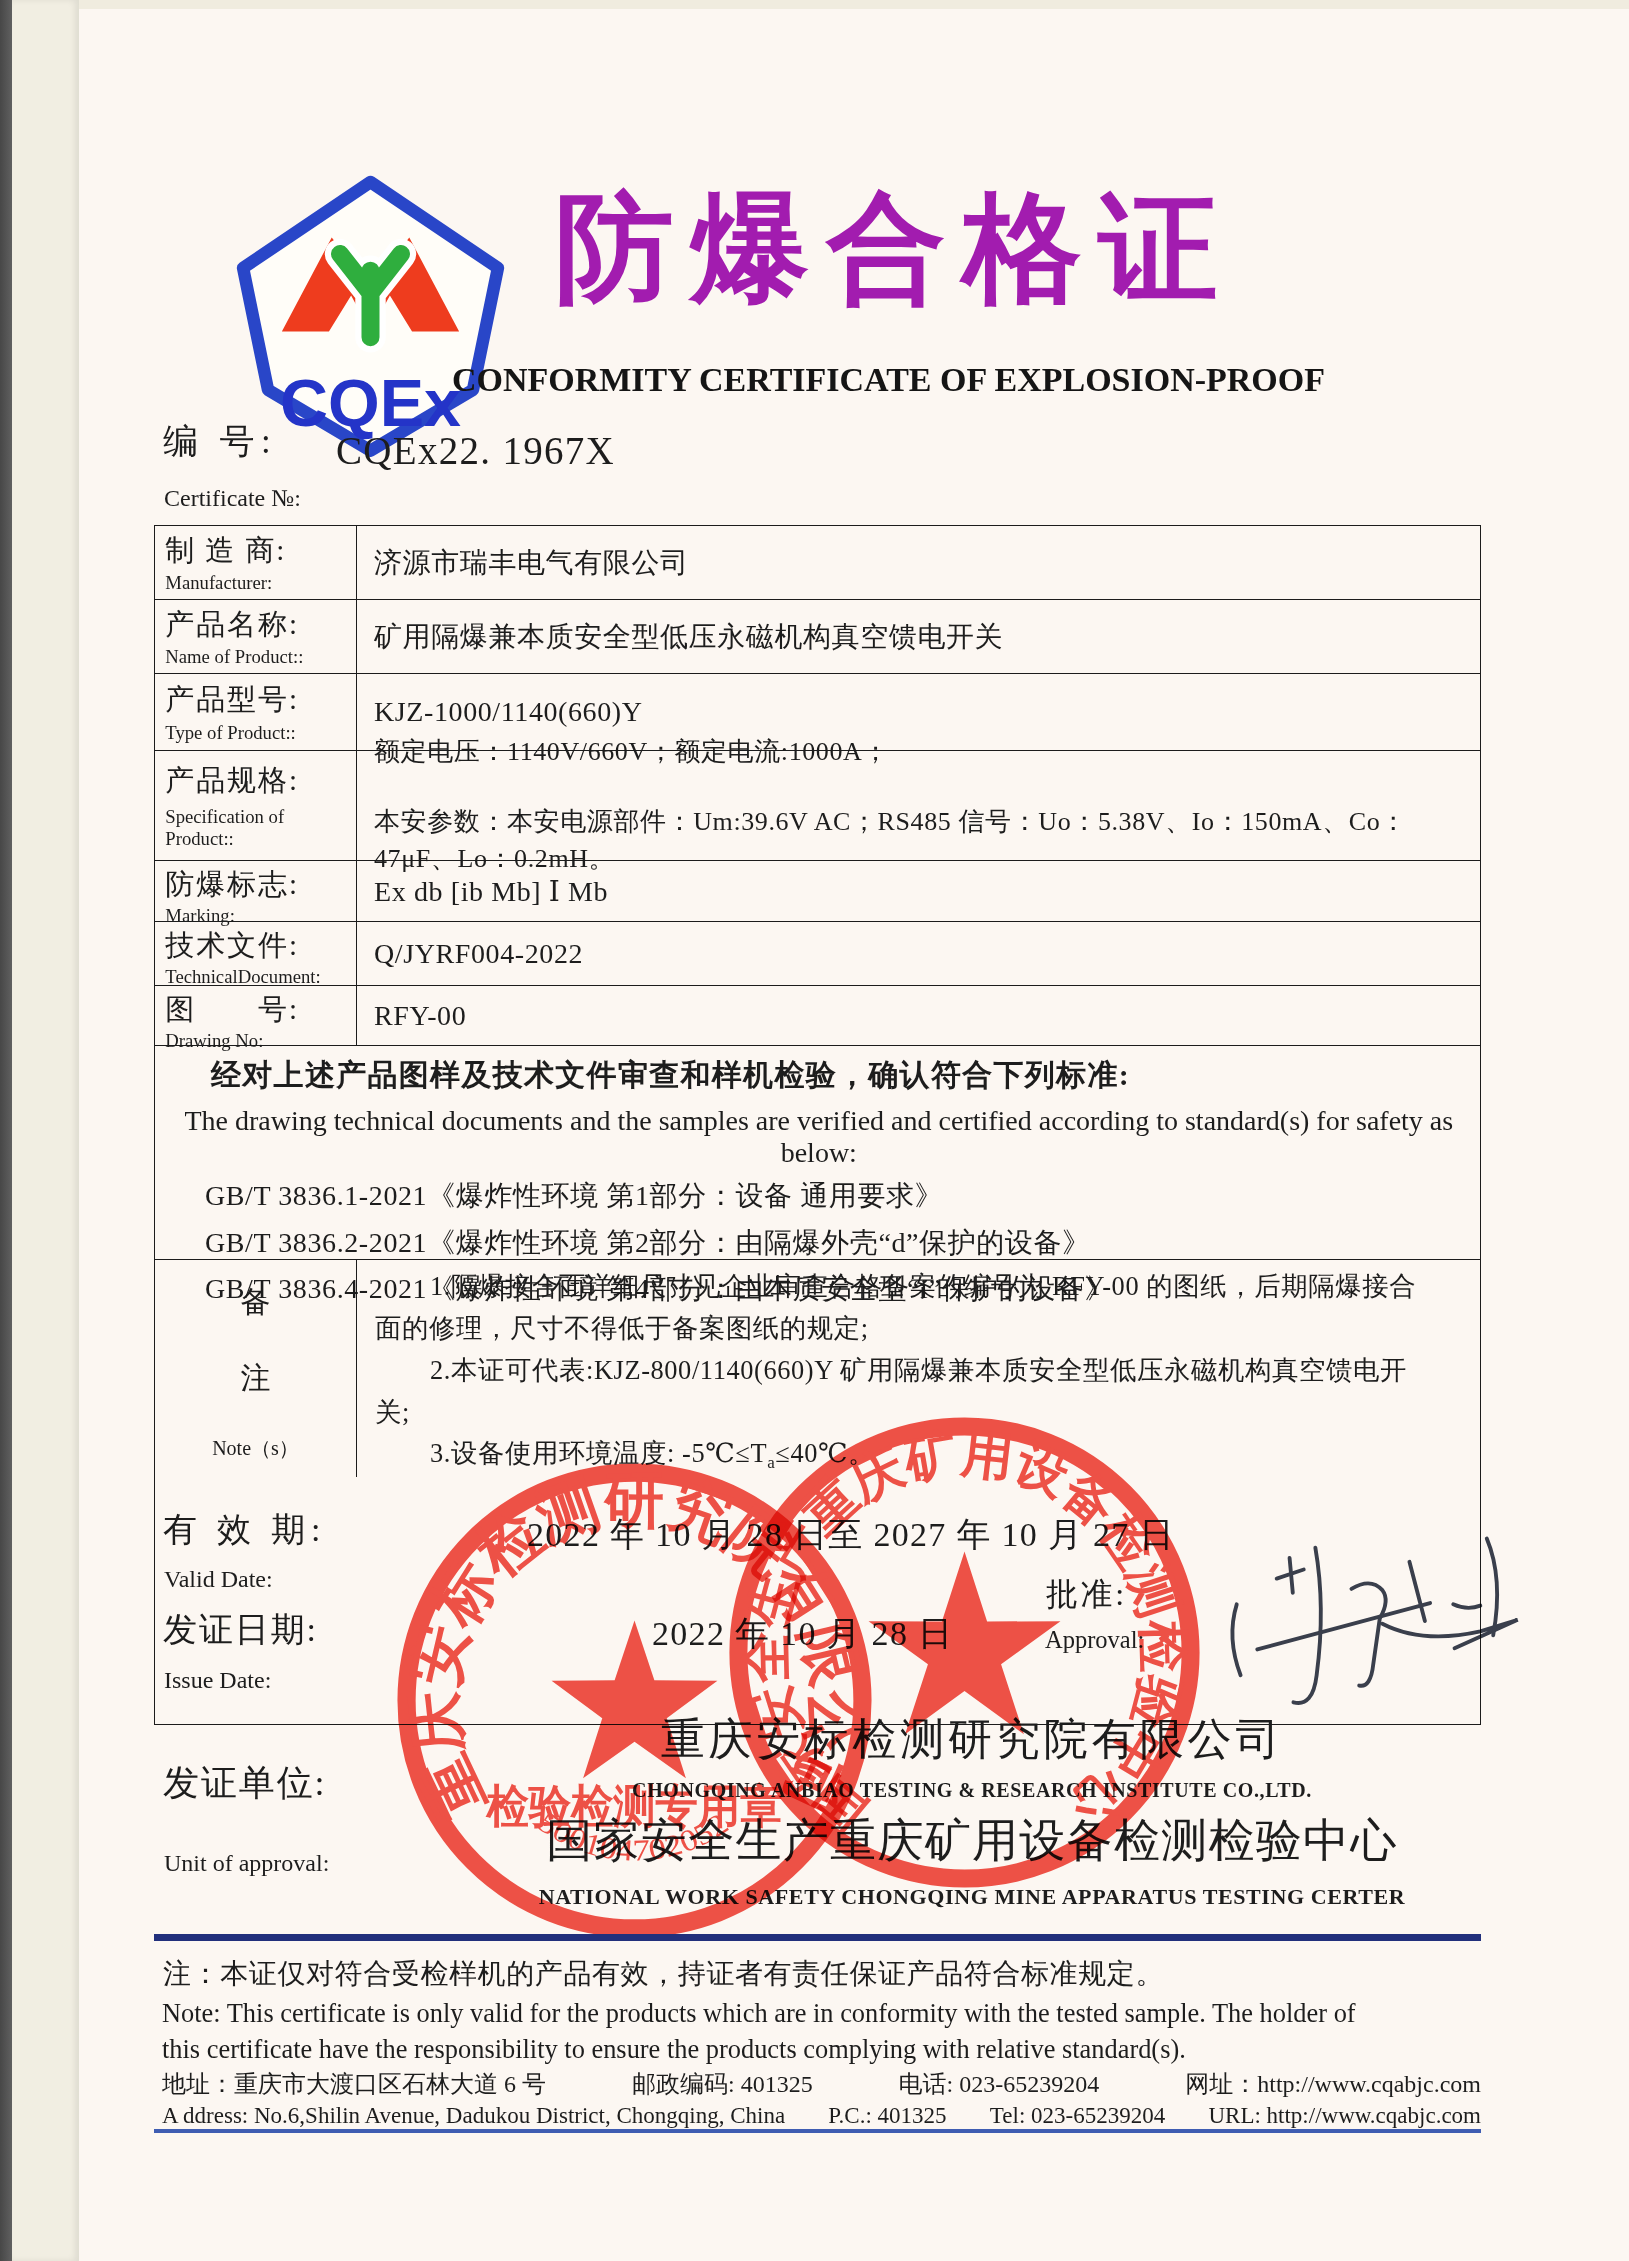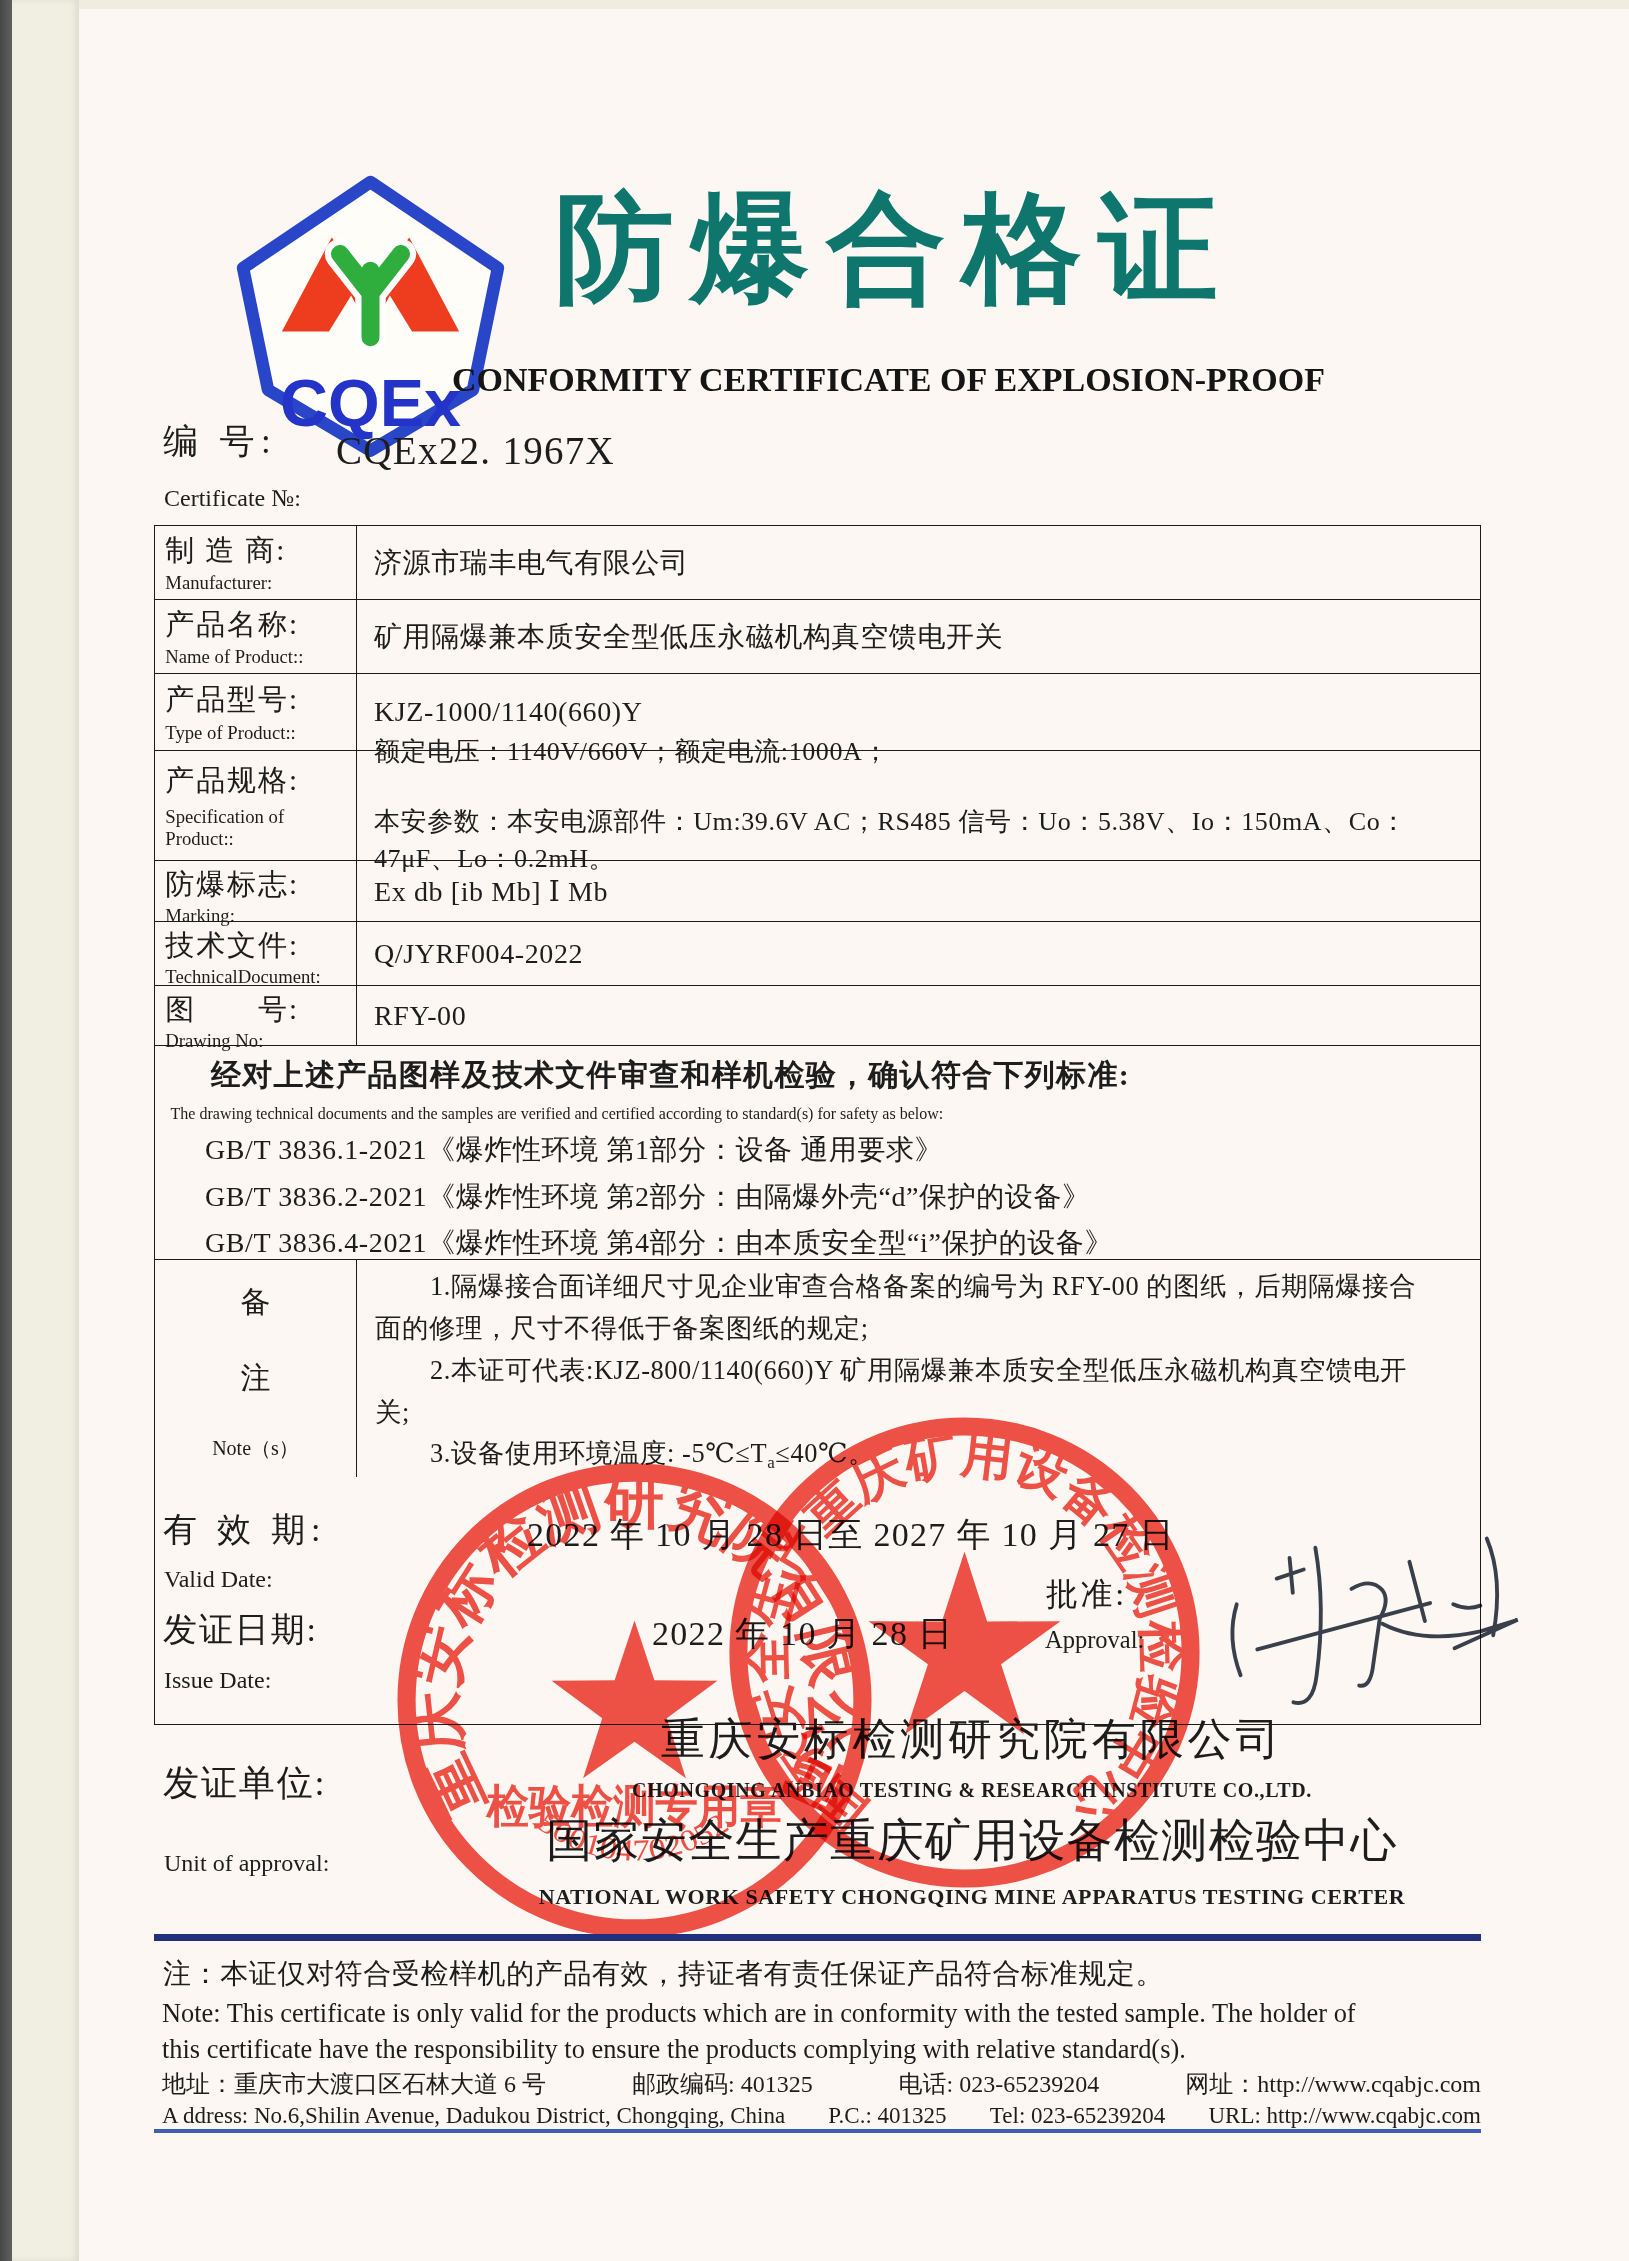--- a/index.html
+++ b/index.html
@@ -5,38 +5,38 @@
   html,body{margin:0;padding:0;}
   body{font-family:"Liberation Serif","DejaVu Serif",serif;color:#1d1d1d;}
   .scan{position:relative;width:1630px;height:2261px;background:#6f6f6f;overflow:hidden;}
   .strip-dark{position:absolute;left:0;top:0;width:11.6px;height:2261px;background:linear-gradient(90deg,#474747,#606060);}
   .strip-ivory{position:absolute;left:11.6px;top:0;width:67px;height:2261px;background:#f1eee2;box-shadow:inset -3.9px 0 6.4px rgba(0,0,0,.08);}
   .paper{position:absolute;left:79px;top:0;width:1551px;height:2261px;background:#fcf7f2;}
   .top-ivory{position:absolute;left:0;top:0;width:1551px;height:9px;background:#f0ecdf;}
   .abs{position:absolute;}
   
   .logo-box{left:153px;top:173px;width:277px;height:284px;}
-  .title-zh{left:361px;top:184px;width:909px;text-align:center;font-size:119px;font-weight:800;color:#0f766e;letter-spacing:17px;line-height:1.1;}
+  .title-zh{left:361px;top:184px;width:909px;text-align:center;font-size:119px;font-weight:800;color:#a21caf;letter-spacing:17px;line-height:1.1;}
   .title-en{left:226px;top:361px;width:1167px;text-align:center;font-size:34px;font-weight:700;color:#151515;}
   
   .certno-zh{left:84px;top:418px;font-size:35px;letter-spacing:6.4px;}
   .certno-en{left:85px;top:485px;font-size:24px;}
   .certno-val{left:257px;top:428px;font-size:39px;letter-spacing:1.3px;}
   
   .boxes{left:75px;top:525px;width:1327px;height:1200px;border:1.9px solid #1c1c1c;box-sizing:border-box;background:transparent;}
   .trow{display:flex;border-bottom:1.9px solid #1c1c1c;box-sizing:border-box;}
   .lcell{width:202px;border-right:1.9px solid #1c1c1c;box-sizing:border-box;display:flex;flex-direction:column;justify-content:space-evenly;padding:3.9px 0 3.9px 10.3px;}
   .lzh{font-size:29px;letter-spacing:1.9px;}
   .len{font-size:18.7px;}
   .vcell{flex:1;display:flex;flex-direction:column;justify-content:center;padding-left:17px;font-size:28px;letter-spacing:0.6px;}
   .vcell.small{font-size:26px;line-height:1.45;padding-right:13px;gap:32px;}
   
   .stds{height:214px;border-bottom:1.9px solid #1c1c1c;box-sizing:border-box;padding:9px 13px 0 13px;}
   .stds-zh{font-size:30px;font-weight:700;padding-left:43px;letter-spacing:1.3px;}
-  .stds-en{font-size:16px;margin-top:9px;padding-left:2.6px;}
+  .stds-en{font-size:28px;margin-top:9px;padding-left:2.6px;text-align:center;}
   .std-item{font-size:28px;margin-top:8.4px;padding-left:37px;letter-spacing:0.6px;}
   
   .noterow{display:flex;height:217px;box-sizing:border-box;}
   .note-l{width:202px;border-right:1.9px solid #1c1c1c;box-sizing:border-box;display:flex;flex-direction:column;align-items:center;justify-content:space-between;padding:22px 0 15.5px 0;}
   .note-zh1,.note-zh2{font-size:30px;}
   .note-en{font-size:20px;}
   .note-c{flex:1;padding:6.4px 39px 3.9px 18px;font-size:26.4px;line-height:1.58;letter-spacing:0.6px;}
   .note-c p{margin:0;text-indent:55px;}
   sub{font-size:17px;}
   

